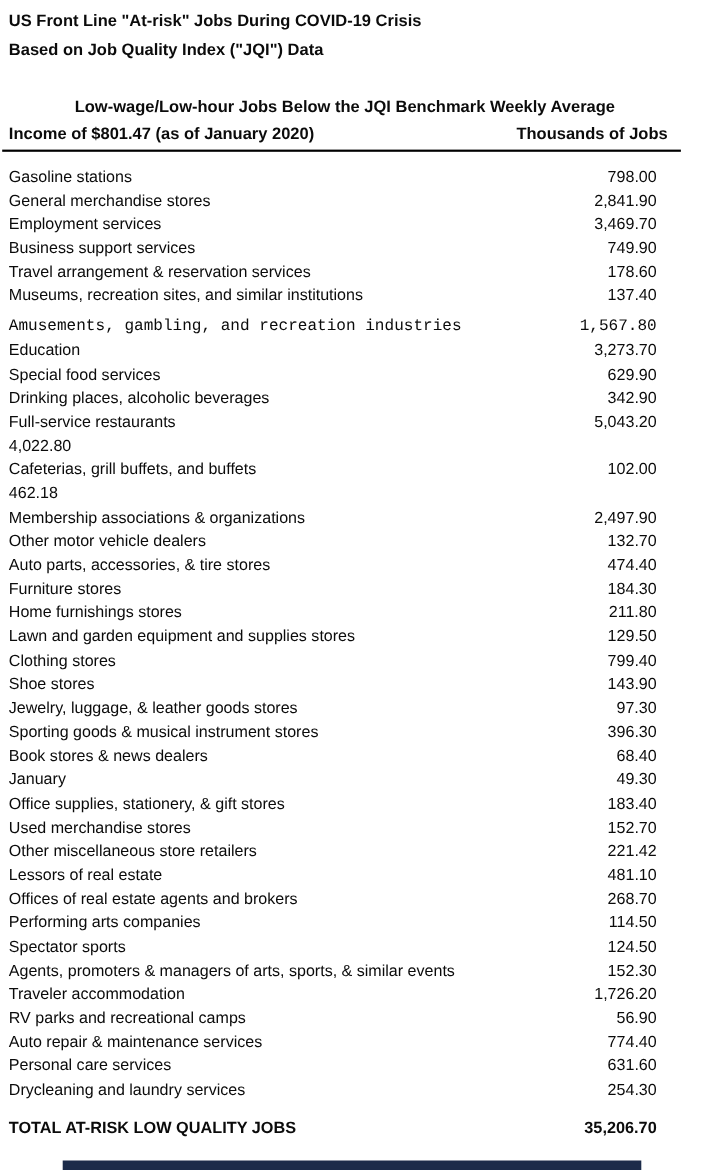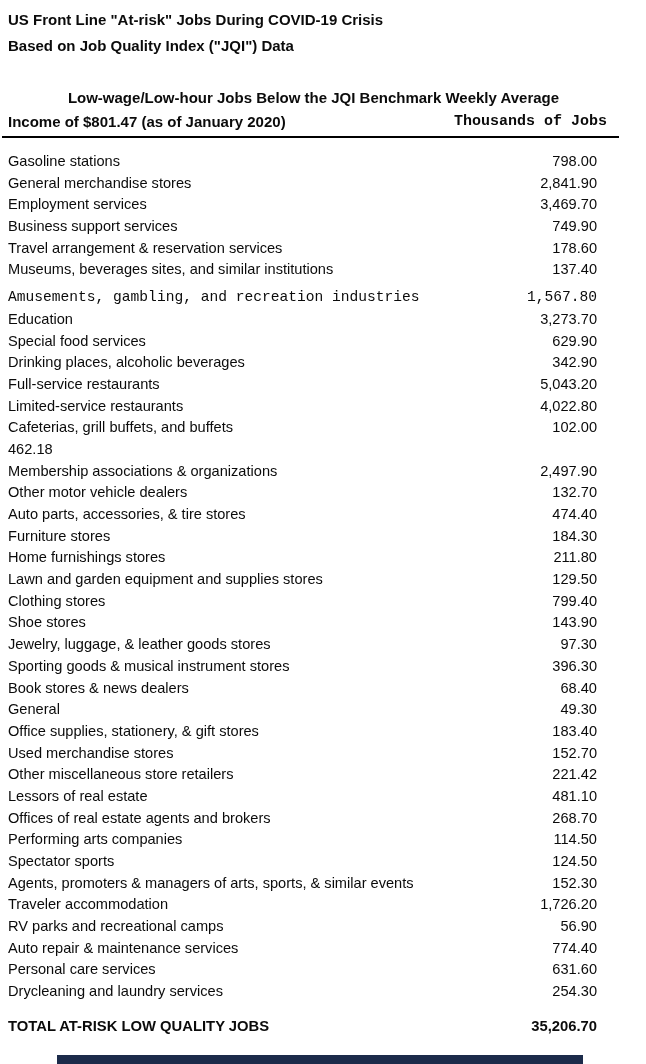--- a/index.html
+++ b/index.html
@@ -9,21 +9,21 @@
     background:#ffffff;
     color:#0b0b0b;
     font-family:"Liberation Sans",sans-serif;
     overflow:hidden;
     box-sizing:border-box;
   }
   .content{padding-left:8px;padding-right:27px;}
   .titles{padding-top:7px;font-weight:bold;font-size:15px;line-height:26px;}
   .subhead{margin-top:27px;font-weight:bold;font-size:15px;line-height:24px;text-align:center;}
   .subhead-line2{display:flex;justify-content:space-between;align-items:flex-end;}
-  .subhead-right{padding-right:12px;white-space:nowrap;font-family:Liberation Mono, monospace;}
+  .subhead-right{padding-right:12px;white-space:nowrap;}
   .rule{border:none;border-top:2px solid #000;margin:2px 0 0 -6px;width:617px;}
   .rows{margin-top:13px;}
   .row{display:flex;justify-content:space-between;height:21.7px;line-height:21.7px;font-size:14.6px;}
   .row .label{white-space:nowrap;}
   .row .value{padding-right:22px;white-space:nowrap;font-variant-numeric:tabular-nums;}
   .row.gap-before{margin-top:6px;font-family:Liberation Mono, monospace;}
   .total-row{margin-top:12px;font-weight:bold;height:22px;line-height:22px;font-size:14.8px;}
   .bottom-bar{position:absolute;left:57px;top:1055px;width:526px;height:9px;background:#1c2b4a;}
 </style>
 </head>
@@ -61,21 +61,21 @@
         </div>
         <div class="row">
           <span class="label">Business support services</span>
           <span class="value">749.90</span>
         </div>
         <div class="row">
           <span class="label">Travel arrangement &amp; reservation services</span>
           <span class="value">178.60</span>
         </div>
         <div class="row">
-          <span class="label">Museums, beverages sites, and similar institutions</span>
+          <span class="label">Museums, recreation sites, and similar institutions</span>
           <span class="value">137.40</span>
         </div>
         <div class="row gap-before">
           <span class="label">Amusements, gambling, and recreation industries</span>
           <span class="value">1,567.80</span>
         </div>
         <div class="row">
           <span class="label">Education</span>
           <span class="value">3,273.70</span>
         </div>
@@ -85,21 +85,20 @@
         </div>
         <div class="row">
           <span class="label">Drinking places, alcoholic beverages</span>
           <span class="value">342.90</span>
         </div>
         <div class="row">
           <span class="label">Full-service restaurants</span>
           <span class="value">5,043.20</span>
         </div>
         <div class="row">
-          <span class="label">Limited-service restaurants</span>
           <span class="value">4,022.80</span>
         </div>
         <div class="row">
           <span class="label">Cafeterias, grill buffets, and buffets</span>
           <span class="value">102.00</span>
         </div>
         <div class="row">
           <span class="value">462.18</span>
         </div>
         <div class="row">
@@ -140,21 +139,21 @@
         </div>
         <div class="row">
           <span class="label">Sporting goods &amp; musical instrument stores</span>
           <span class="value">396.30</span>
         </div>
         <div class="row">
           <span class="label">Book stores &amp; news dealers</span>
           <span class="value">68.40</span>
         </div>
         <div class="row">
-          <span class="label">General</span>
+          <span class="label">January</span>
           <span class="value">49.30</span>
         </div>
         <div class="row">
           <span class="label">Office supplies, stationery, &amp; gift stores</span>
           <span class="value">183.40</span>
         </div>
         <div class="row">
           <span class="label">Used merchandise stores</span>
           <span class="value">152.70</span>
         </div>

